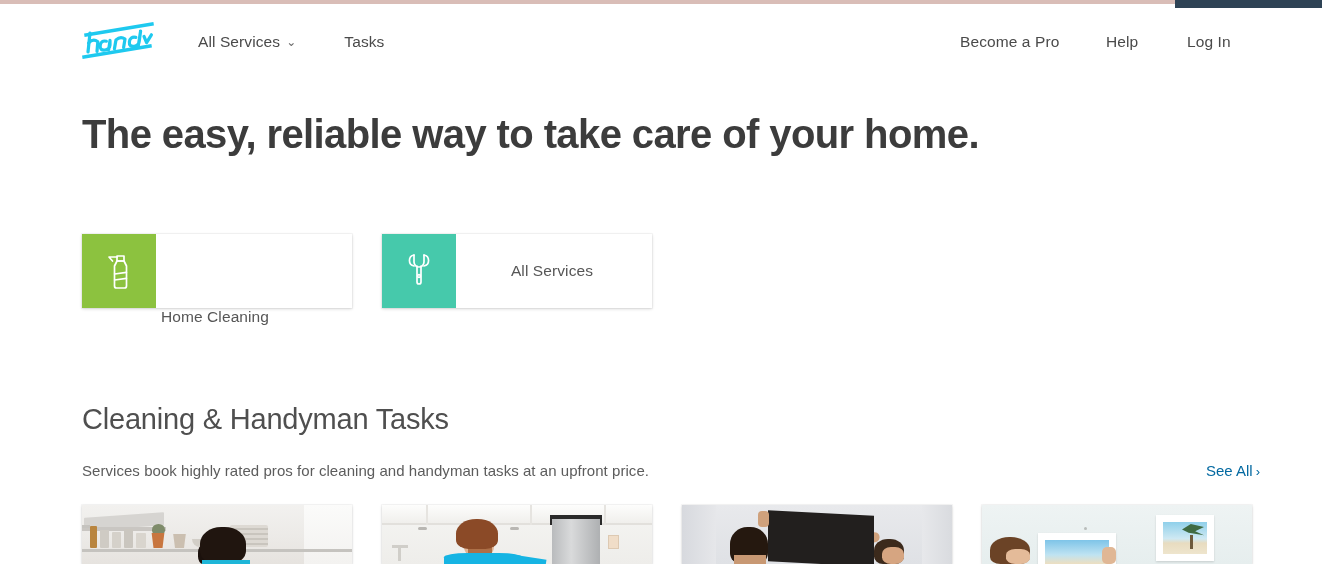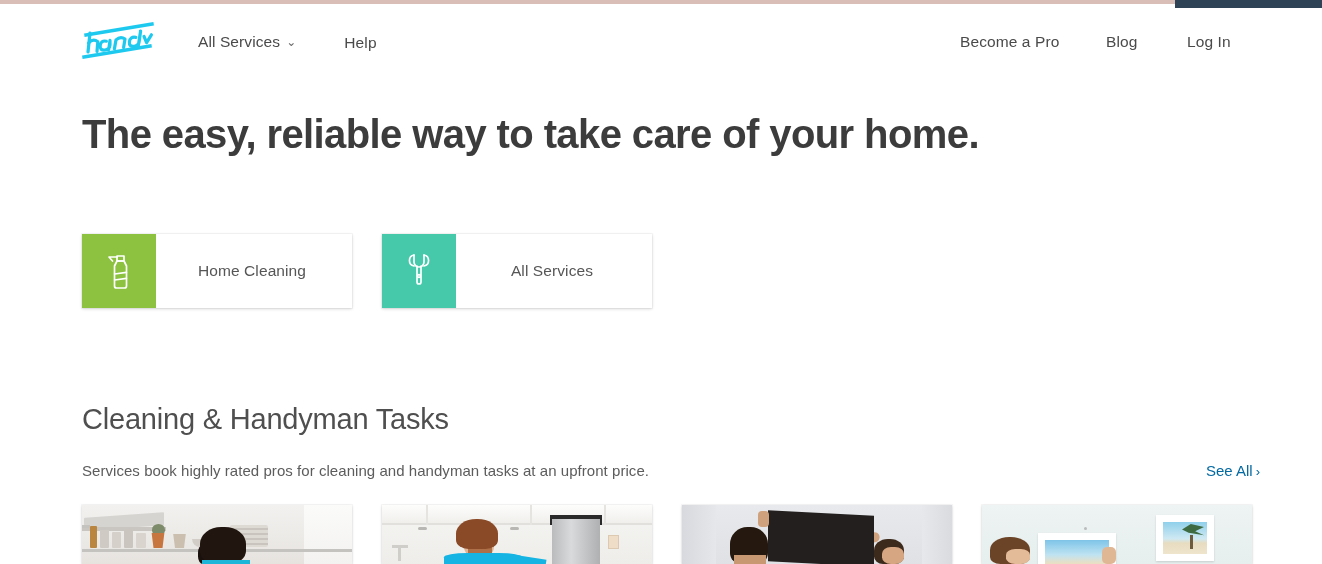--- a/index.html
+++ b/index.html
@@ -26,21 +26,21 @@
 
   
   .header {
     position:absolute; top:8px; left:0; width:1322px; height:62px;
     background:#fff;
   }
   .logo {
     position:absolute; left:82px; top:12px;
     width:74px; height:42px;
   }
-  .nav-left { position:absolute; left:198px; top:24px; display:flex; align-items:center; }
+  .nav-left { position:absolute; left:198px; top:24px; display:flex; align-items:flex-start; }
   .nav-item {
     font-size:15.5px; color:#4a4a4a; letter-spacing:.1px;
     cursor:pointer; white-space:nowrap; line-height:20px;
   }
   .nav-left .nav-item + .nav-item { margin-left:48px; }
   .caret {
     display:inline-block; margin-left:6px; position:relative; top:-1px;
     font-size:12px; color:#6b6b6b;
   }
   .nr1 { position:absolute; left:960px; top:24px; }
@@ -54,21 +54,21 @@
     letter-spacing:-0.6px; line-height:48px;
   }
 
   
   .svc {
     position:absolute; top:234px; height:74px; width:270px;
     background:#ffffff;
     box-shadow: 0 1px 3px rgba(0,0,0,0.16), 0 0 0 1px rgba(0,0,0,0.03);
     display:flex; align-items:stretch; cursor:pointer;
   }
-  .svc.one { left:82px; }
+  .svc.one { left:82px;flex-direction:column; }
   .svc.two { left:382px; }
   .svc .icon-box {
     width:74px; height:74px; flex:0 0 74px;
     display:flex; align-items:center; justify-content:center;
   }
   .svc .label {
     flex:1; display:flex; align-items:center; justify-content:center;
     font-size:15.5px; color:#565656; letter-spacing:.1px;
     padding-right:4px;
   }
@@ -224,25 +224,25 @@
           <path d="M53.8 17.4 q-5.8 -1.1 -6.4 4.5 q-0.5 5 4.8 4.4 q4.6 -0.6 5 -4.8 L58.6 11 L56.2 26.2"></path>
           <path d="M62 16.4 L64.6 22.6 L69.4 14.8"></path>
         </g>
       </svg>
     </div>
 
     <div class="nav-left">
       <div class="nav-item">
         <span>All Services</span><span class="caret">⌄</span>
       </div>
-      <div class="nav-item">Help</div>
+      <div class="nav-item">Tasks</div>
     </div>
 
     <div class="nav-item nr1">Become a Pro</div>
-    <div class="nav-item nr2">Blog</div>
+    <div class="nav-item nr2">Help</div>
     <div class="nav-item nr3">Log In</div>
   </div>
 
   <h1 class="hero-title">The easy, reliable way to take care of your home.</h1>
 
   <div class="svc one">
     <div class="icon-box" style="background:#8cc23f">
       <svg width="30" height="40" viewBox="0 0 30 40" fill="none" stroke="#ffffff" stroke-width="1.7" stroke-linecap="round" stroke-linejoin="round">
         <path d="M13 5 H20 V10 H13 Z"></path>
         <path d="M13 6 L5 6 L8.5 10"></path>

